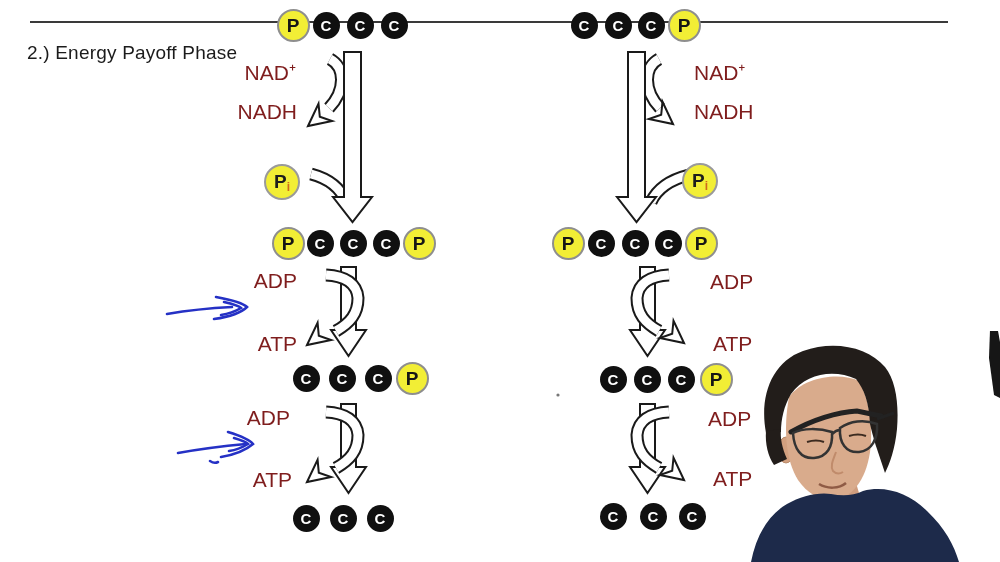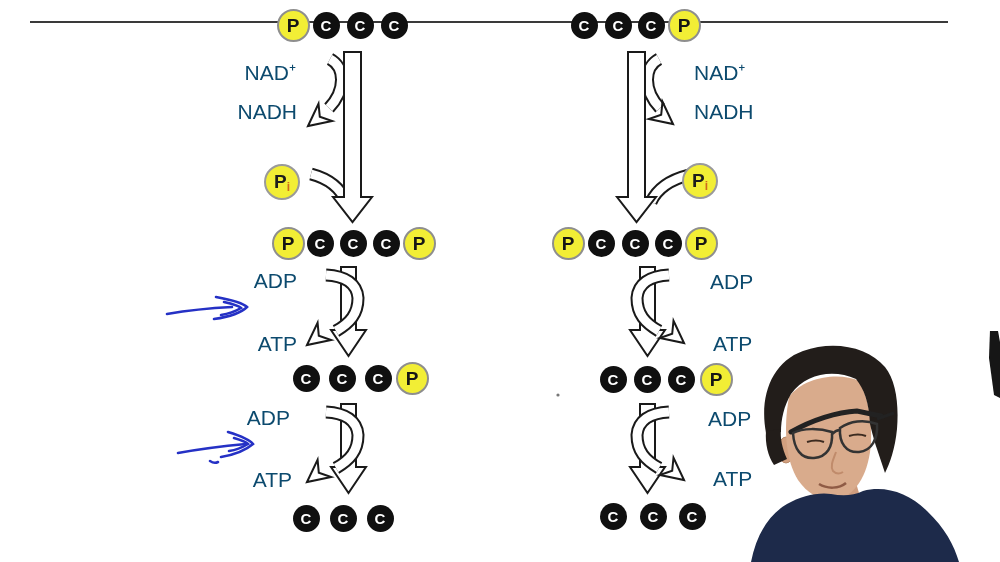--- a/index.html
+++ b/index.html
@@ -5,38 +5,39 @@
   html,body{margin:0;padding:0;background:#ffffff;}
   #stage{position:relative;width:1000px;height:562px;background:#ffffff;overflow:hidden;
          font-family:"Liberation Sans",sans-serif;}
   .divider{position:absolute;left:30px;top:21px;width:918px;height:2px;background:#3a3a3a;}
   .title{position:absolute;left:27px;top:42px;font-size:19px;color:#1b1b1b;letter-spacing:.2px;}
   #arrows-svg,#anno-svg{position:absolute;left:0;top:0;pointer-events:none;}
   .circle{position:absolute;border-radius:50%;display:flex;align-items:center;justify-content:center;
           font-weight:bold;box-sizing:border-box;line-height:1;}
   .circle.p{background:#f2ee35;border:2px solid #8e8e8e;color:#161616;font-size:19px;}
   .circle.c{background:#101010;color:#ffffff;font-size:15px;}
-  .lbl{position:absolute;font-size:21px;color:#0c4a6e;white-space:nowrap;transform:translateY(-13px);}
+  .lbl{position:absolute;font-size:21px;color:#7f1d1d;white-space:nowrap;transform:translateY(-13px);}
   .pi{position:absolute;width:36px;height:36px;border-radius:50%;background:#f2ee35;border:2px solid #9a9a9a;
       display:flex;align-items:center;justify-content:center;font-weight:bold;box-sizing:border-box;}
   .pi .pi-main{font-size:19px;color:#1d1d1d;}
   .pi .pi-sub{font-size:12px;color:#cf6a1c;position:relative;top:5px;}
   .shaft{fill:#ffffff;stroke:#1a1a1a;stroke-width:2;}
   .tube-o{fill:none;stroke:#1a1a1a;stroke-width:13;}
   .tube-i{fill:none;stroke:#ffffff;stroke-width:9;}
   .bhead{fill:#ffffff;stroke:#1a1a1a;stroke-width:2;stroke-linejoin:miter;}
   .blue{fill:none;stroke:#2531c5;stroke-width:2.6;stroke-linecap:round;}
   #webcam{position:absolute;left:751px;top:331px;width:249px;height:231px;overflow:hidden;}
 </style>
 </head>
 <body>
 
 <div id="stage">
 
   <div class="divider"></div>
+  <div class="title">2.) Energy Payoff Phase</div>
 
   <svg id="arrows-svg" width="1000" height="562" viewBox="0 0 1000 562">
 
     <g>
       <path class="tube-o" d="M330,59 C 345,67 346,90 329,108"></path>
       <path class="tube-i" d="M330,59 C 345,67 346,90 329,108"></path>
       <path class="tube-o" d="M311,174 C 330,179 341,189 346,202"></path>
       <path class="tube-i" d="M311,174 C 330,179 341,189 346,202"></path>
       <path class="shaft" d="M344,52 L361,52 L361,197 L372,197 L352.5,222 L333,197 L344,197 Z"></path>
       <path class="bhead" d="M308,126 L318.5,103.7 L319.8,116.8 L332.1,121.1 Z"></path>

